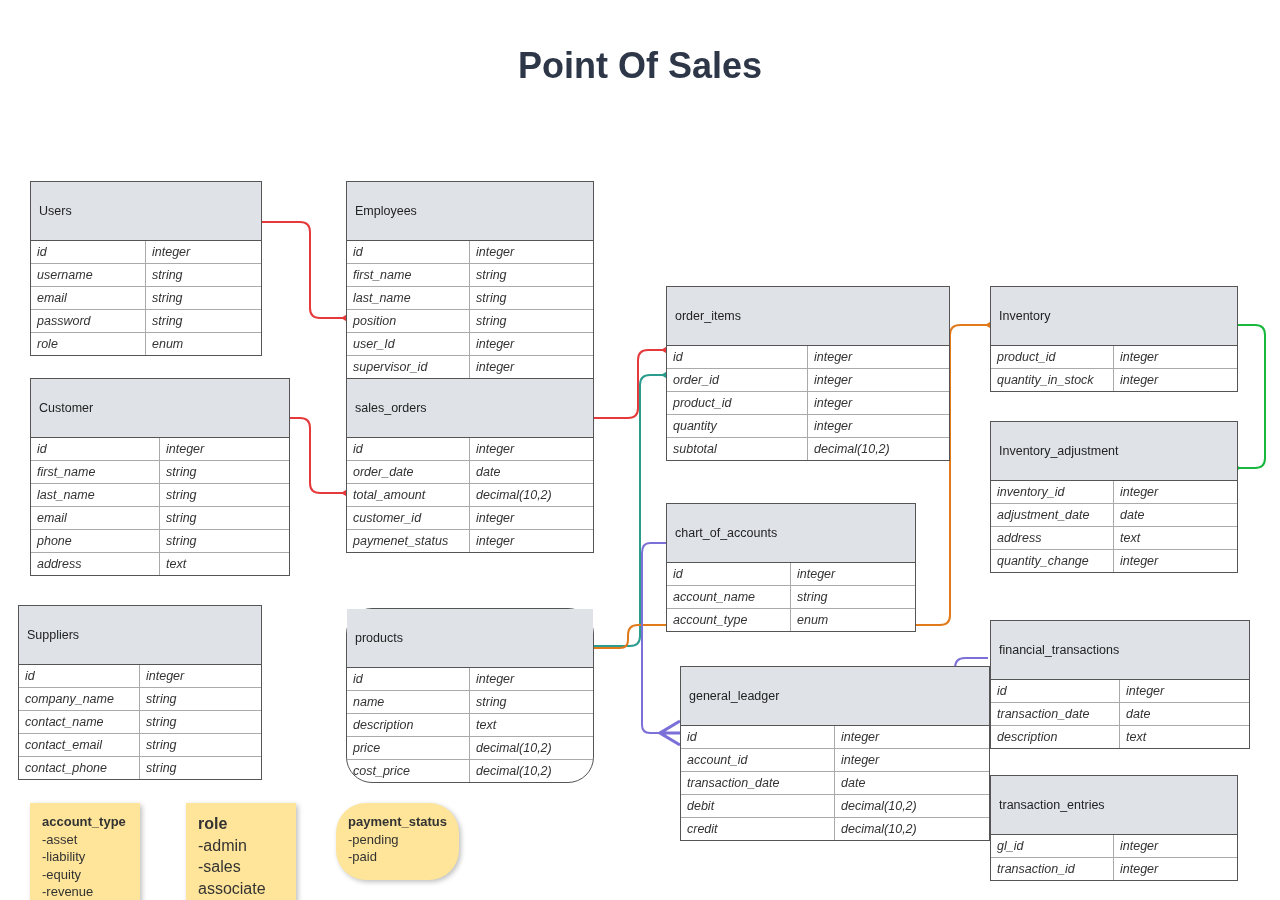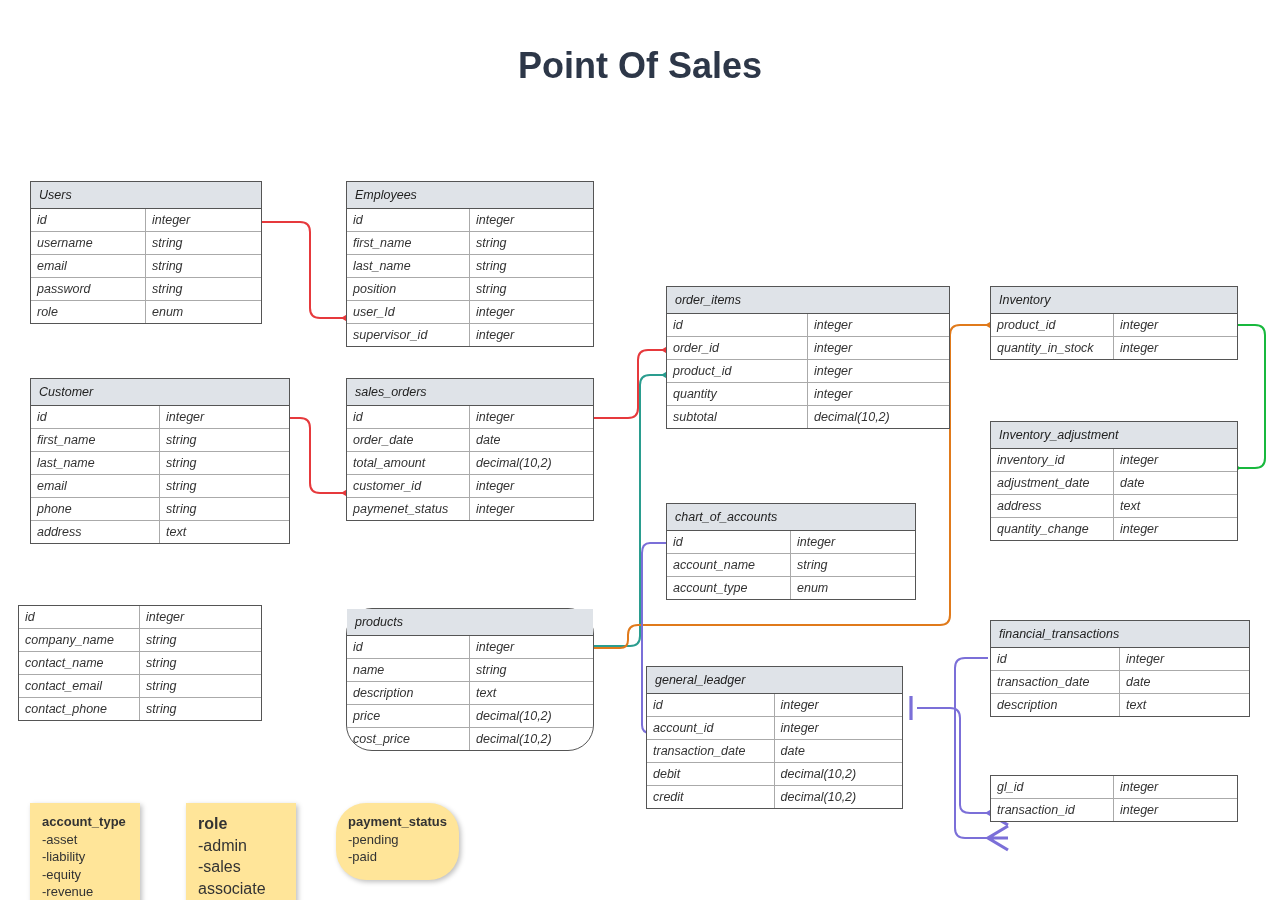--- a/index.html
+++ b/index.html
@@ -24,22 +24,21 @@
   .table {
     position: absolute;
     background: #fff;
     border: 1px solid #555;
     font-size: 12.5px;
     color: #222;
   }
   .table .hdr {
     background: #dfe3e8;
     border-bottom: 1px solid #555;
-    padding: 6px 8px;
-    font-style: italic;
+    padding: 22px 8px;
     font-weight: 500;
   }
   .table .rows { display: grid; grid-template-columns: 1fr 1fr; }
   .table .cell {
     border-bottom: 1px solid #aaa;
     border-right: 1px solid #aaa;
     padding: 4px 6px;
     font-style: italic;
     color: #333;
   }
@@ -215,20 +214,21 @@
         <div class="cell right">integer</div>
         <div class="cell">adjustment_date</div>
         <div class="cell right">date</div>
         <div class="cell">address</div>
         <div class="cell right">text</div>
         <div class="cell">quantity_change</div>
         <div class="cell right">integer</div>
       </div>
     </div>
   <div id="tbl-suppliers" class="table" style="left:18px; top:560px; width:244px;">
+      <div class="hdr">Suppliers</div>
       <div class="rows">
         <div class="cell">id</div>
         <div class="cell right">integer</div>
         <div class="cell">company_name</div>
         <div class="cell right">string</div>
         <div class="cell">contact_name</div>
         <div class="cell right">string</div>
         <div class="cell">contact_email</div>
         <div class="cell right">string</div>
         <div class="cell">contact_phone</div>
@@ -254,21 +254,21 @@
       <div class="hdr">chart_of_accounts</div>
       <div class="rows">
         <div class="cell">id</div>
         <div class="cell right">integer</div>
         <div class="cell">account_name</div>
         <div class="cell right">string</div>
         <div class="cell">account_type</div>
         <div class="cell right">enum</div>
       </div>
     </div>
-  <div id="tbl-general_leadger" class="table" style="left:646px; top:621px; width:257px;">
+  <div id="tbl-general_leadger" class="table" style="left:680px; top:621px; width:310px;">
       <div class="hdr">general_leadger</div>
       <div class="rows">
         <div class="cell">id</div>
         <div class="cell right">integer</div>
         <div class="cell">account_id</div>
         <div class="cell right">integer</div>
         <div class="cell">transaction_date</div>
         <div class="cell right">date</div>
         <div class="cell">debit</div>
         <div class="cell right">decimal(10,2)</div>
@@ -281,20 +281,21 @@
       <div class="rows">
         <div class="cell">id</div>
         <div class="cell right">integer</div>
         <div class="cell">transaction_date</div>
         <div class="cell right">date</div>
         <div class="cell">description</div>
         <div class="cell right">text</div>
       </div>
     </div>
   <div id="tbl-transaction_entries" class="table" style="left:990px; top:730px; width:248px;">
+      <div class="hdr">transaction_entries</div>
       <div class="rows">
         <div class="cell">gl_id</div>
         <div class="cell right">integer</div>
         <div class="cell">transaction_id</div>
         <div class="cell right">integer</div>
       </div>
     </div>
 
   <div id="st-acct" class="sticky" style="left:30px; top:758px;">
       <div class="st-title">account_type</div>

